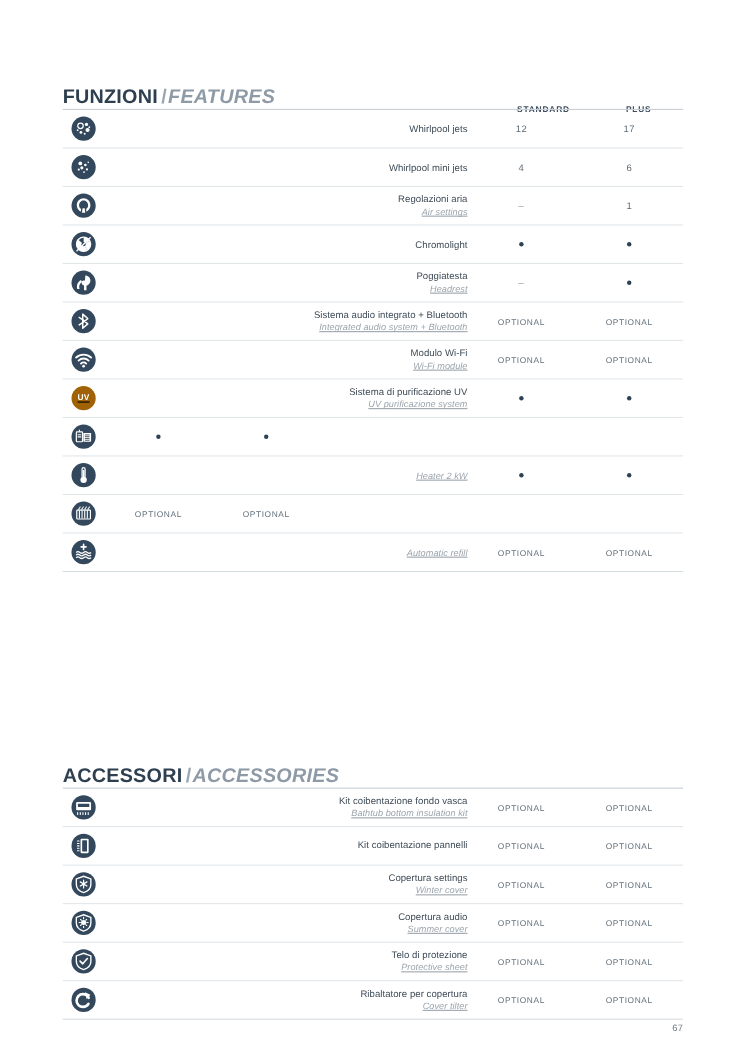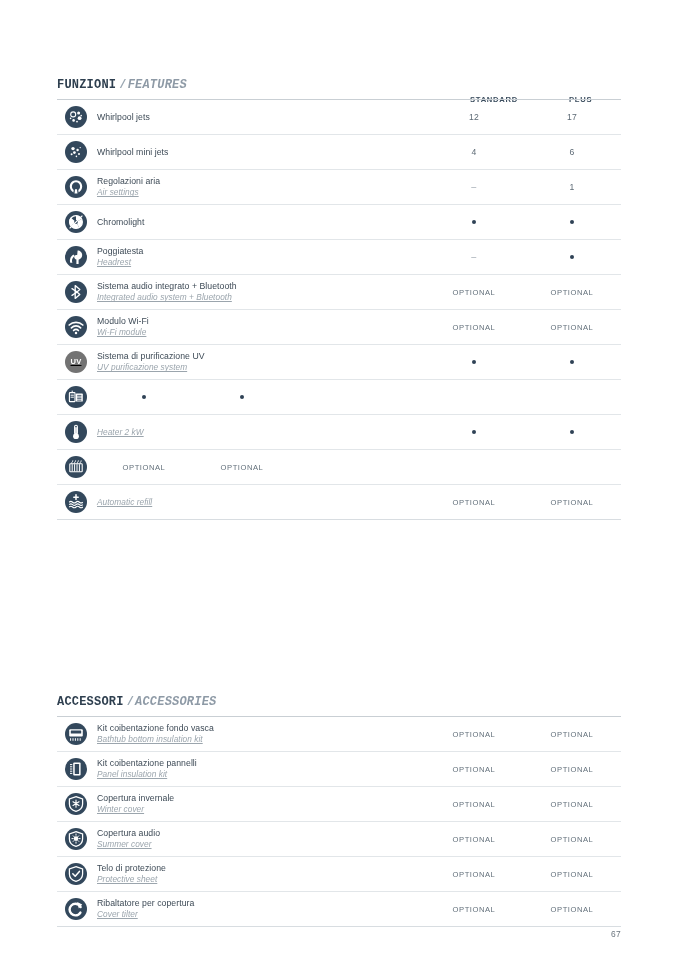--- a/index.html
+++ b/index.html
@@ -28,25 +28,24 @@
   #accessories-section { top: 695px; }
 
   .sec-head {
     position: relative;
     height: 24px;
   }
   .sec-title {
     position: absolute;
     left: 0;
     top: 0;
-    font-size: 12px;
+    font-size: 18px;
     font-weight: bold;
     letter-spacing: 0.2px;
     white-space: nowrap;
-    font-family: Liberation Mono, monospace;
   }
   .sec-title .it { color: #2e3f4f; }
   .sec-title .sep {
     color: #9aa7b2;
     font-weight: bold;
     padding: 0 1px 0 3px;
   }
   .sec-title .en {
     color: #8e9aa6;
     font-style: italic;
@@ -101,34 +100,35 @@
     width: 22px;
     height: 22px;
     border-radius: 50%;
     background: #33485c;
     display: flex;
     align-items: center;
     justify-content: center;
     position: relative;
     flex: none;
   }
-  .ic.accent { background: #737373; text-decoration: underline; }
+  .ic.accent { background: #a16207; text-decoration: underline; }
   .ic svg { display: block; }
   .ic .uvtxt {
     font-size: 7.6px;
     font-weight: bold;
     color: #ffffff;
     letter-spacing: 0.2px;
     line-height: 1;
   }
 
   .label-cell {
     flex: 1;
     padding-left: 2px;
     min-width: 0;
+    text-align: right;
   }
   .lab-it {
     font-size: 8.7px;
     color: #3d4a56;
     line-height: 1.32;
     letter-spacing: 0.05px;
     white-space: nowrap;
   }
   .lab-en {
     font-size: 8.3px;
@@ -443,36 +443,35 @@
             <div class="ic">
               <svg width="22" height="22" viewBox="0 0 22 22" aria-hidden="true">
                 <rect x="8.2" y="4.4" width="7.4" height="13.2" rx="1.0" fill="#ffffff"></rect>
                 <rect x="9.7" y="5.9" width="4.4" height="10.2" rx="0.5" fill="#33485c"></rect>
                 <path d="M5.4 6.6 H6.9 M5.4 8.8 H6.9 M5.4 11.0 H6.9 M5.4 13.2 H6.9 M5.4 15.4 H6.9" stroke="#ffffff" stroke-width="1.0" stroke-linecap="round"></path>
               </svg>
             </div>
           </div>
           <div class="label-cell">
             <div class="lab-it">Kit coibentazione pannelli</div>
-            <div class="lab-en">Panel insulation kit</div>
           </div>
           <div class="val-cell">OPTIONAL</div>
           <div class="val-cell">OPTIONAL</div>
         </div>
         <div class="row">
           <div class="icon-cell">
             <div class="ic">
               <svg width="22" height="22" viewBox="0 0 22 22" aria-hidden="true">
                 <path d="M11 3.6 L17.6 6.0 V11.0 c0 3.9-2.8 6.2-6.6 7.4 -3.8-1.2-6.6-3.5-6.6-7.4 V6.0 Z" fill="none" stroke="#ffffff" stroke-width="1.25"></path>
                 <path d="M11 7.0 V14.2 M8.0 8.7 L14.0 12.5 M14.0 8.7 L8.0 12.5" stroke="#ffffff" stroke-width="1.1" stroke-linecap="round"></path>
               </svg>
             </div>
           </div>
           <div class="label-cell">
-            <div class="lab-it">Copertura invernale</div>
+            <div class="lab-it">Copertura settings</div>
             <div class="lab-en">Winter cover</div>
           </div>
           <div class="val-cell">OPTIONAL</div>
           <div class="val-cell">OPTIONAL</div>
         </div>
         <div class="row">
           <div class="icon-cell">
             <div class="ic">
               <svg width="22" height="22" viewBox="0 0 22 22" aria-hidden="true">
                 <path d="M11 3.6 L17.6 6.0 V11.0 c0 3.9-2.8 6.2-6.6 7.4 -3.8-1.2-6.6-3.5-6.6-7.4 V6.0 Z" fill="none" stroke="#ffffff" stroke-width="1.25"></path>

